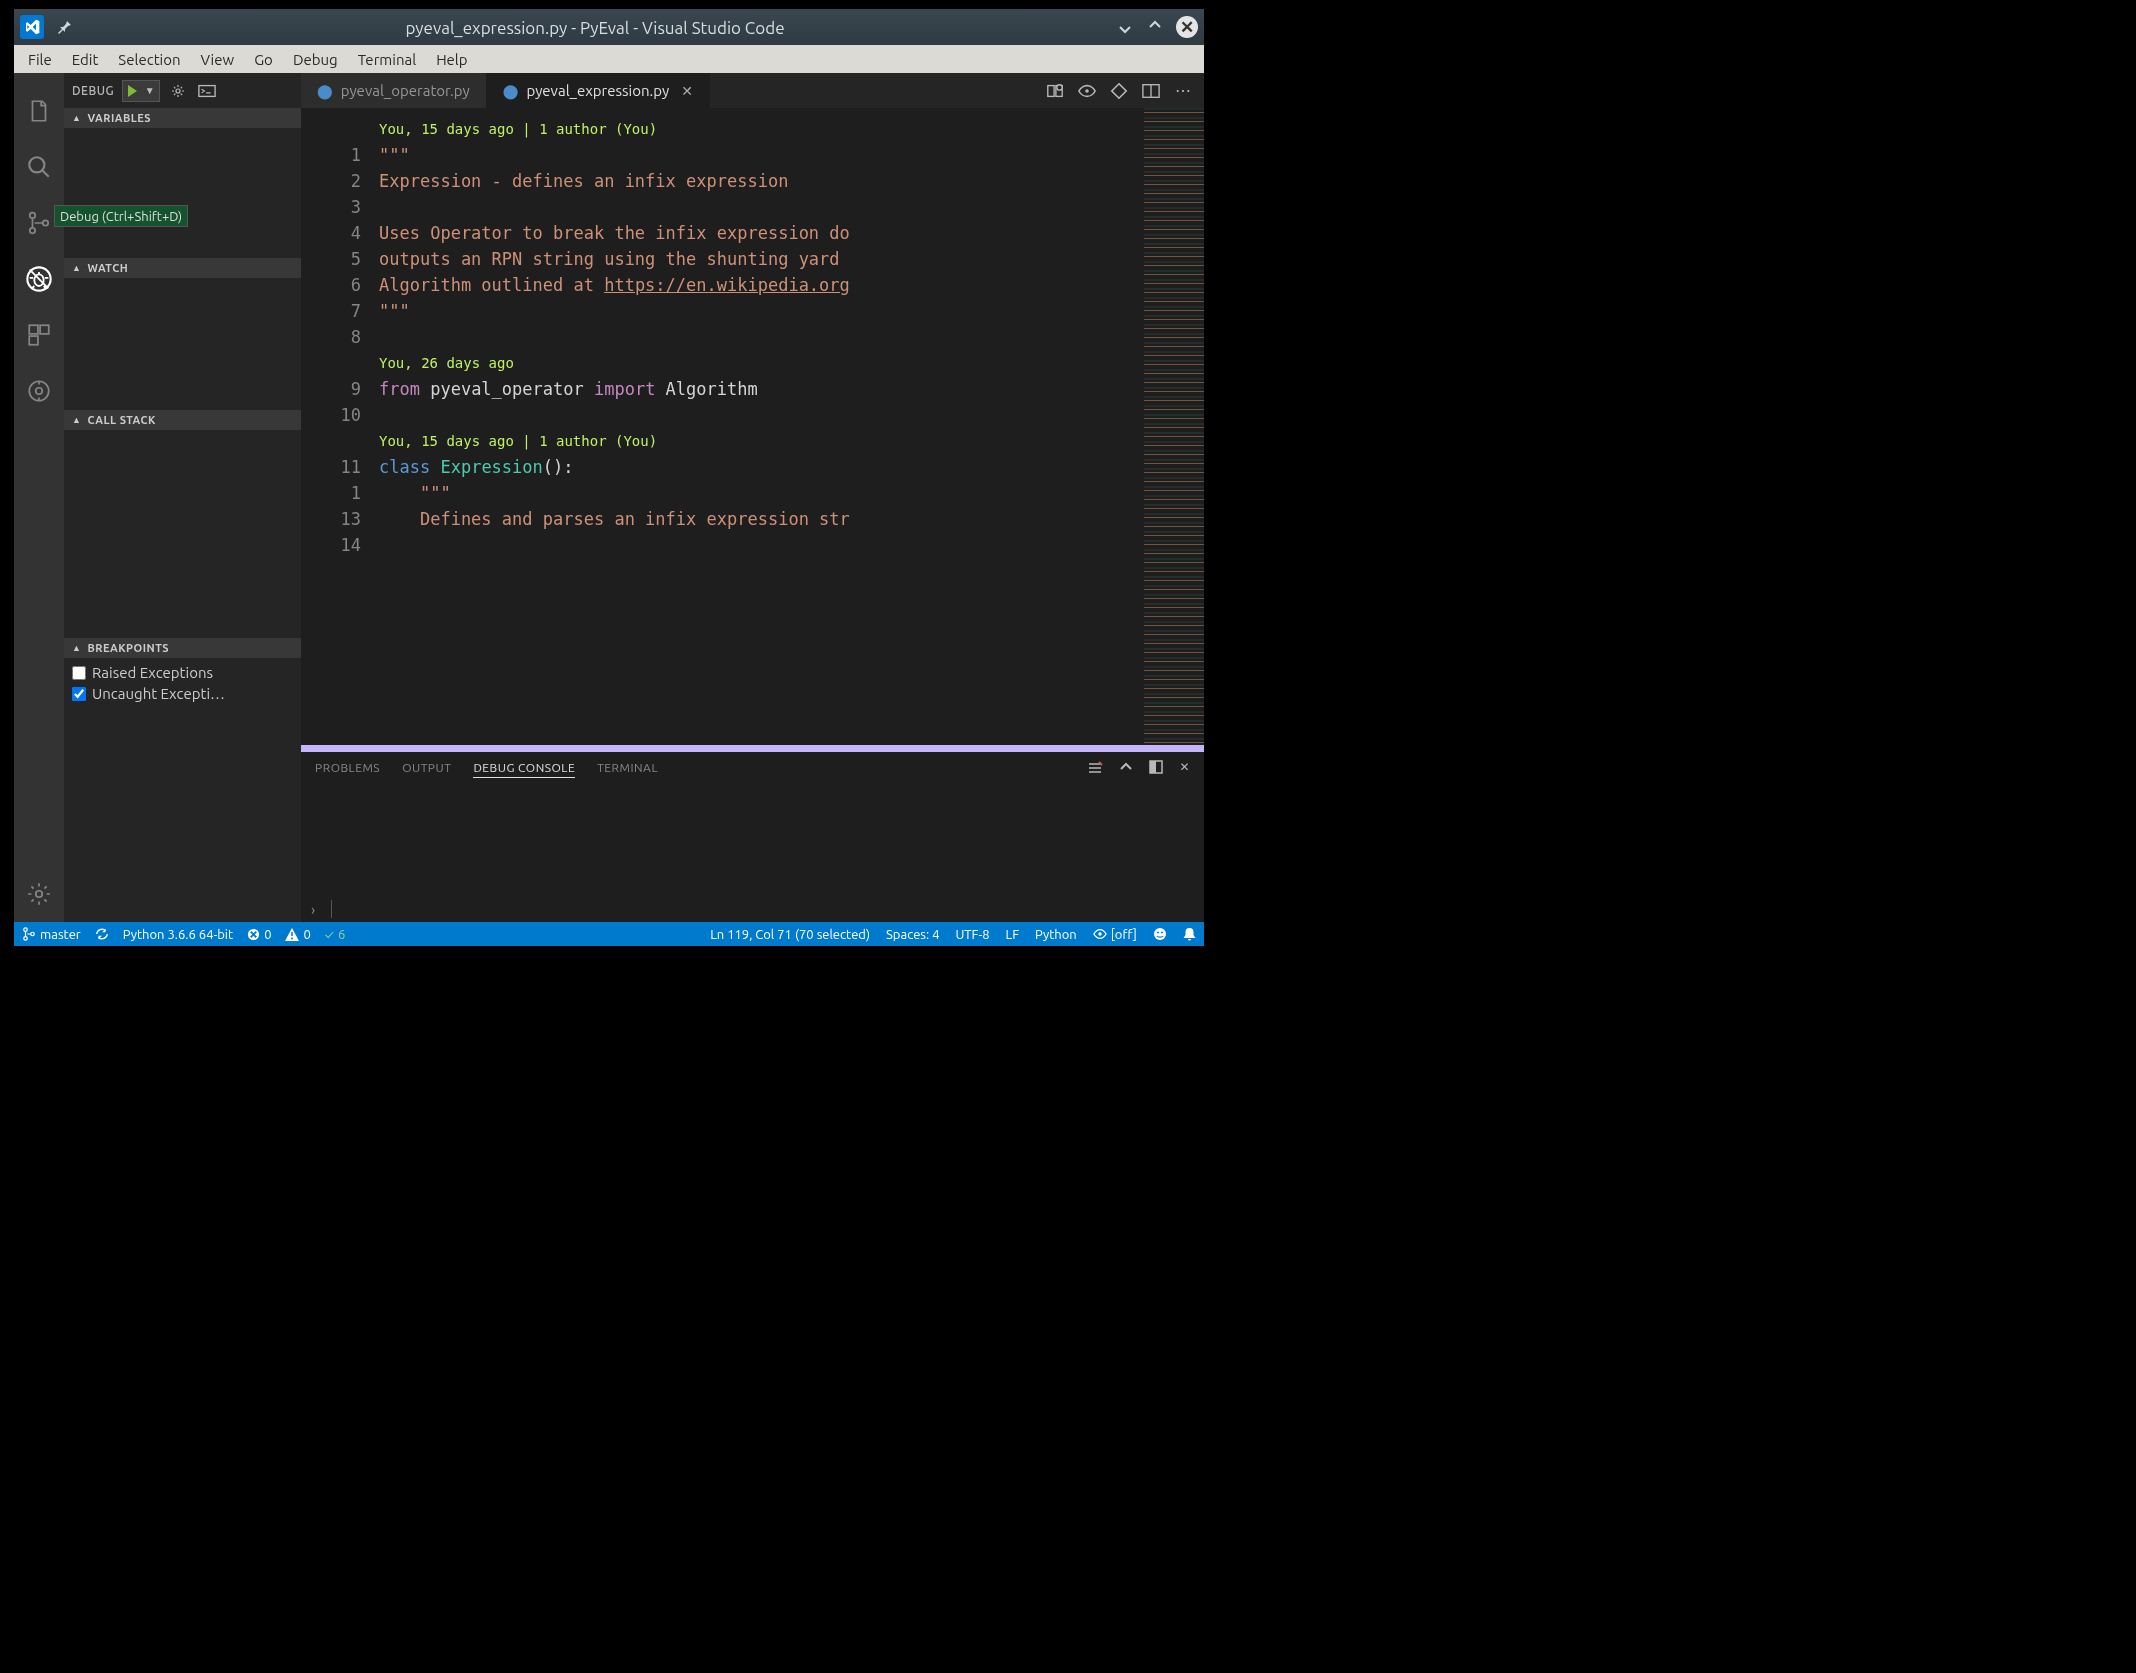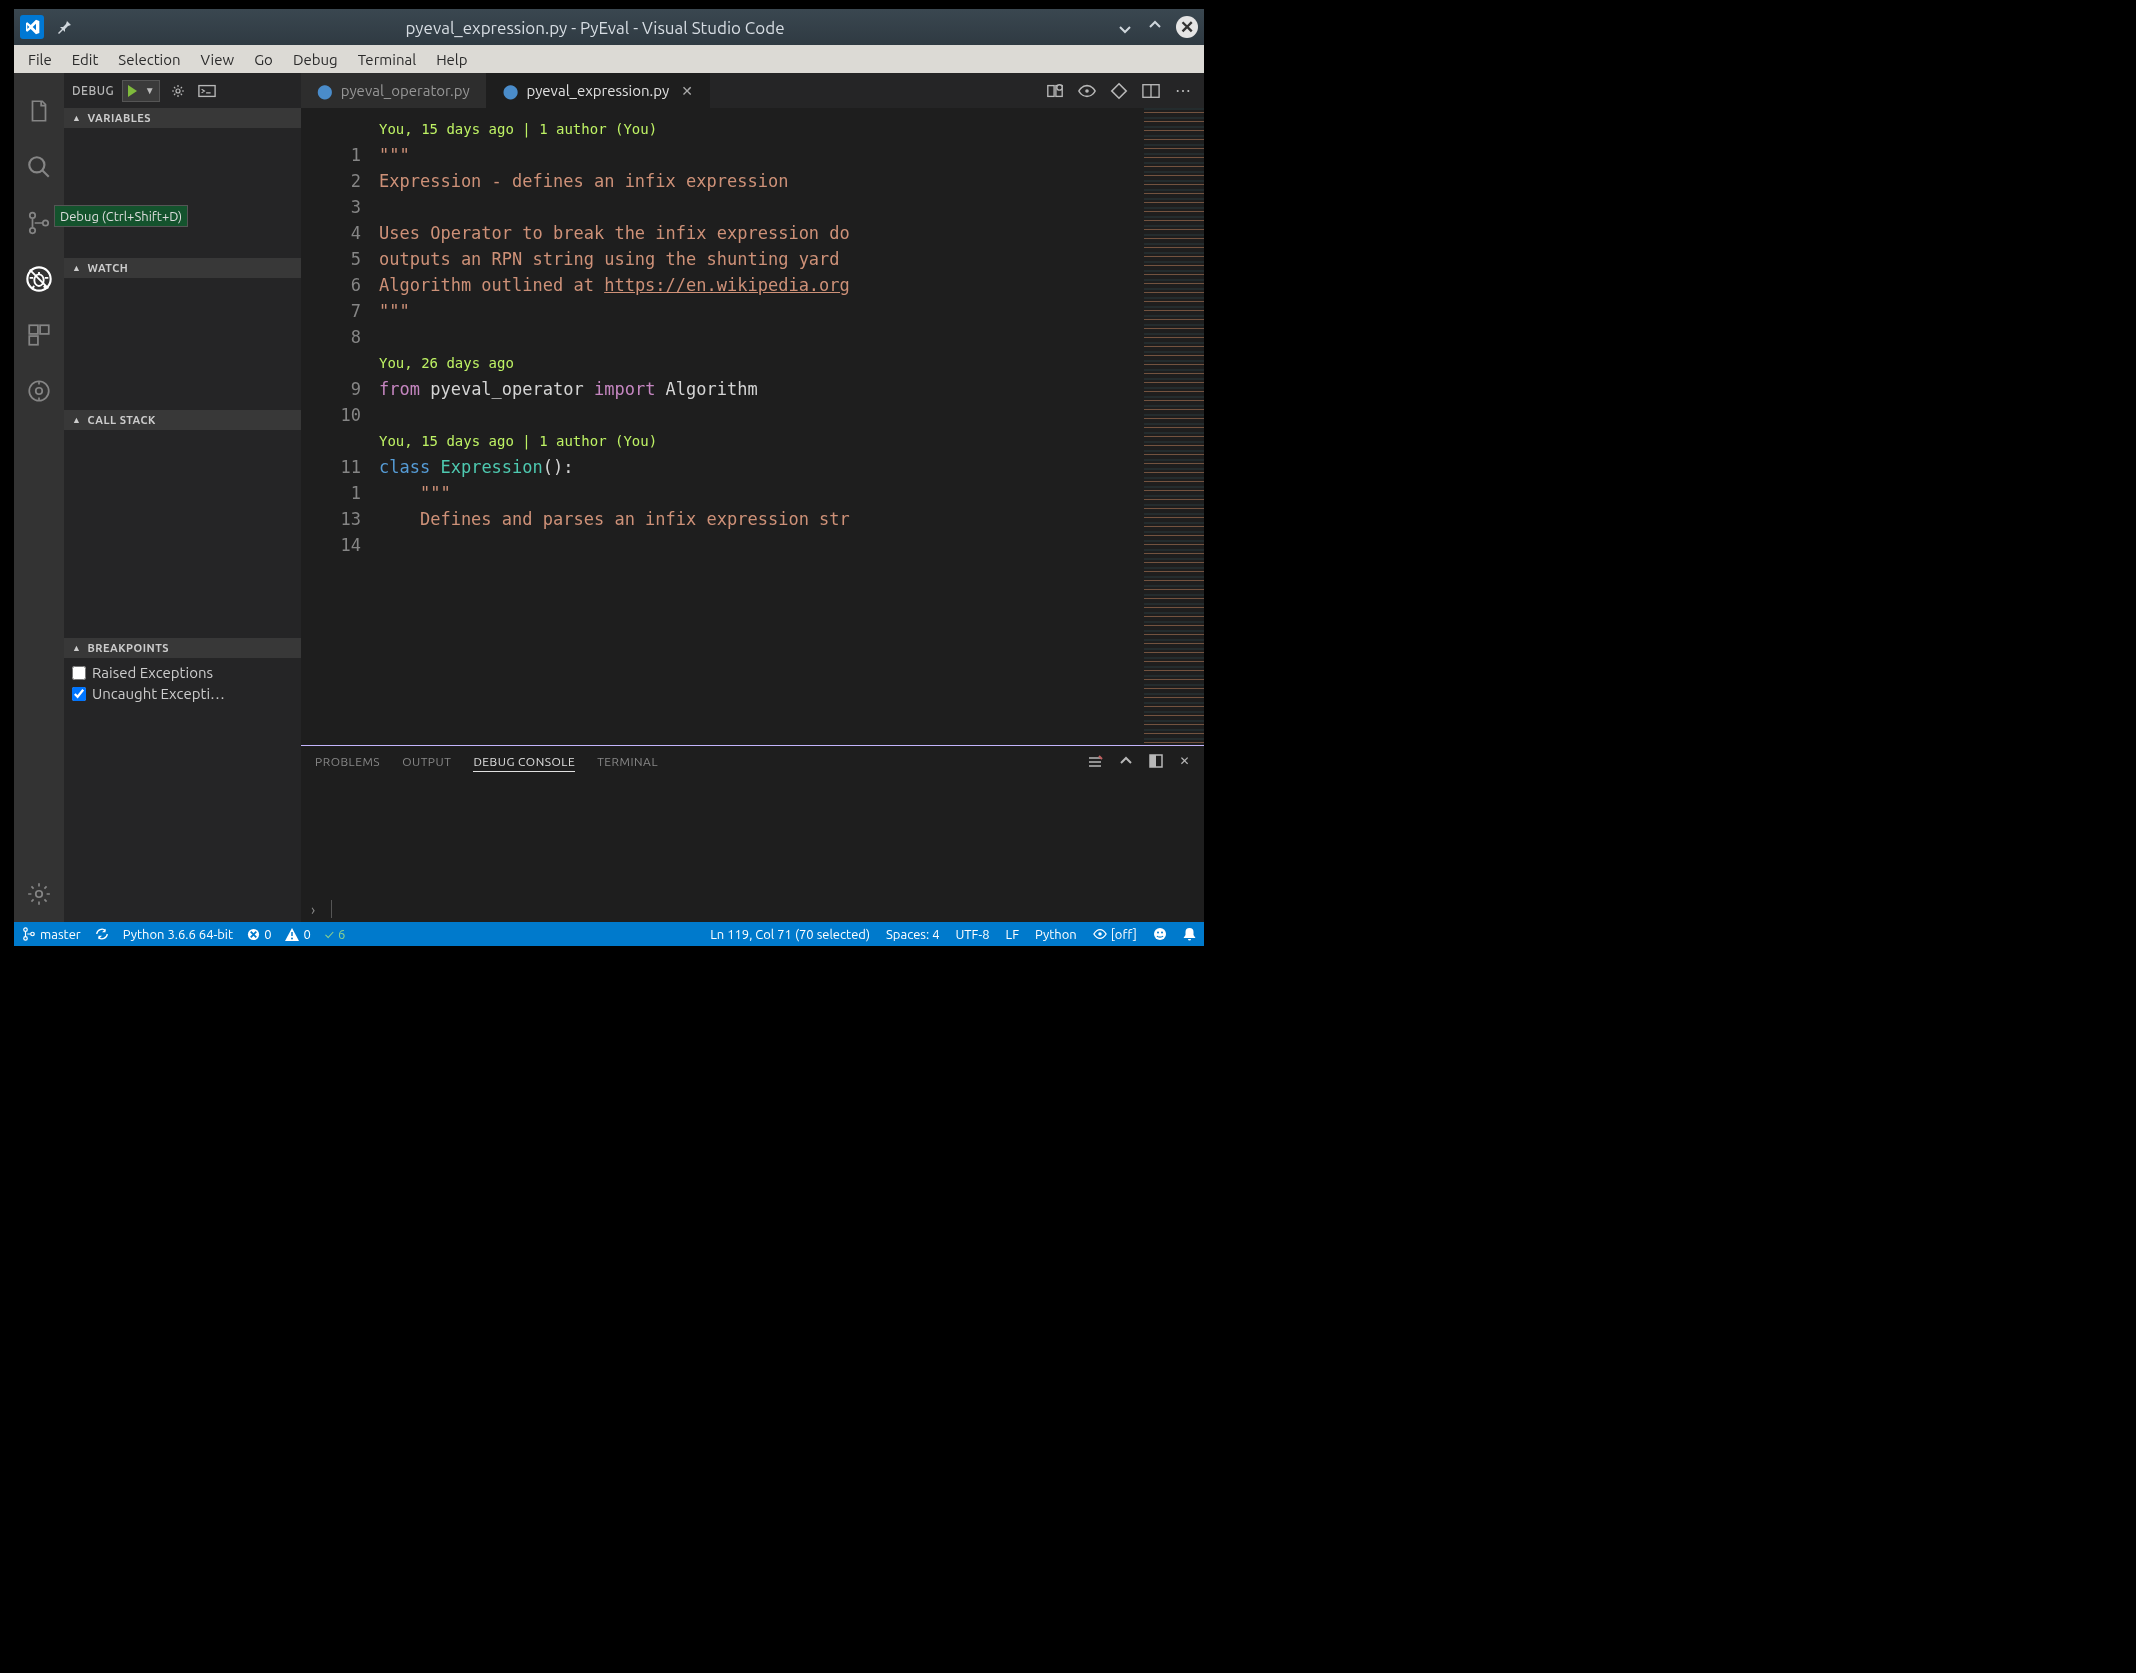--- a/index.html
+++ b/index.html
@@ -198,21 +198,21 @@
     transparent 2px, transparent 4px,
     #c88760 4px, #c88760 5px,
     transparent 5px, transparent 9px
   );
   opacity:.5;
 }
 
 .panel {
   height: 177px;
   background:#1e1e1e;
-  border-top:1px solid #c4b5fd;
+  border-top:7px solid #c4b5fd;
   display:flex; flex-direction:column;
 }
 .panel-tabs {
   height:34px;
   display:flex; align-items:center;
   padding:0 14px;
   gap:22px;
   font-size:12px;
   color:#888;
 }

